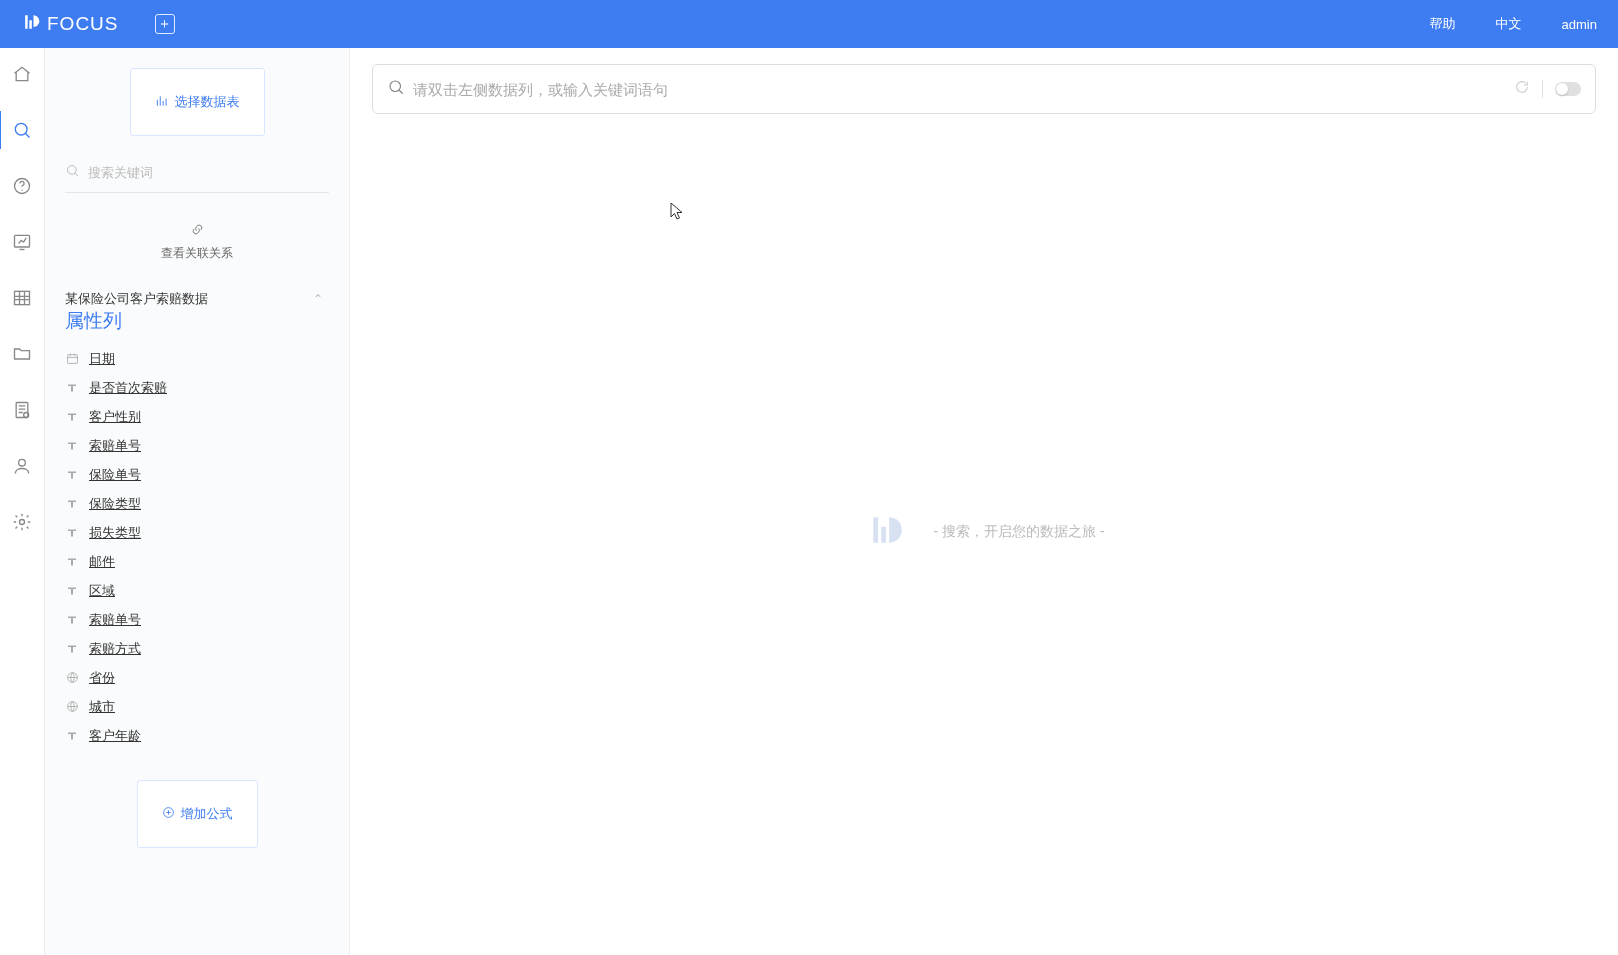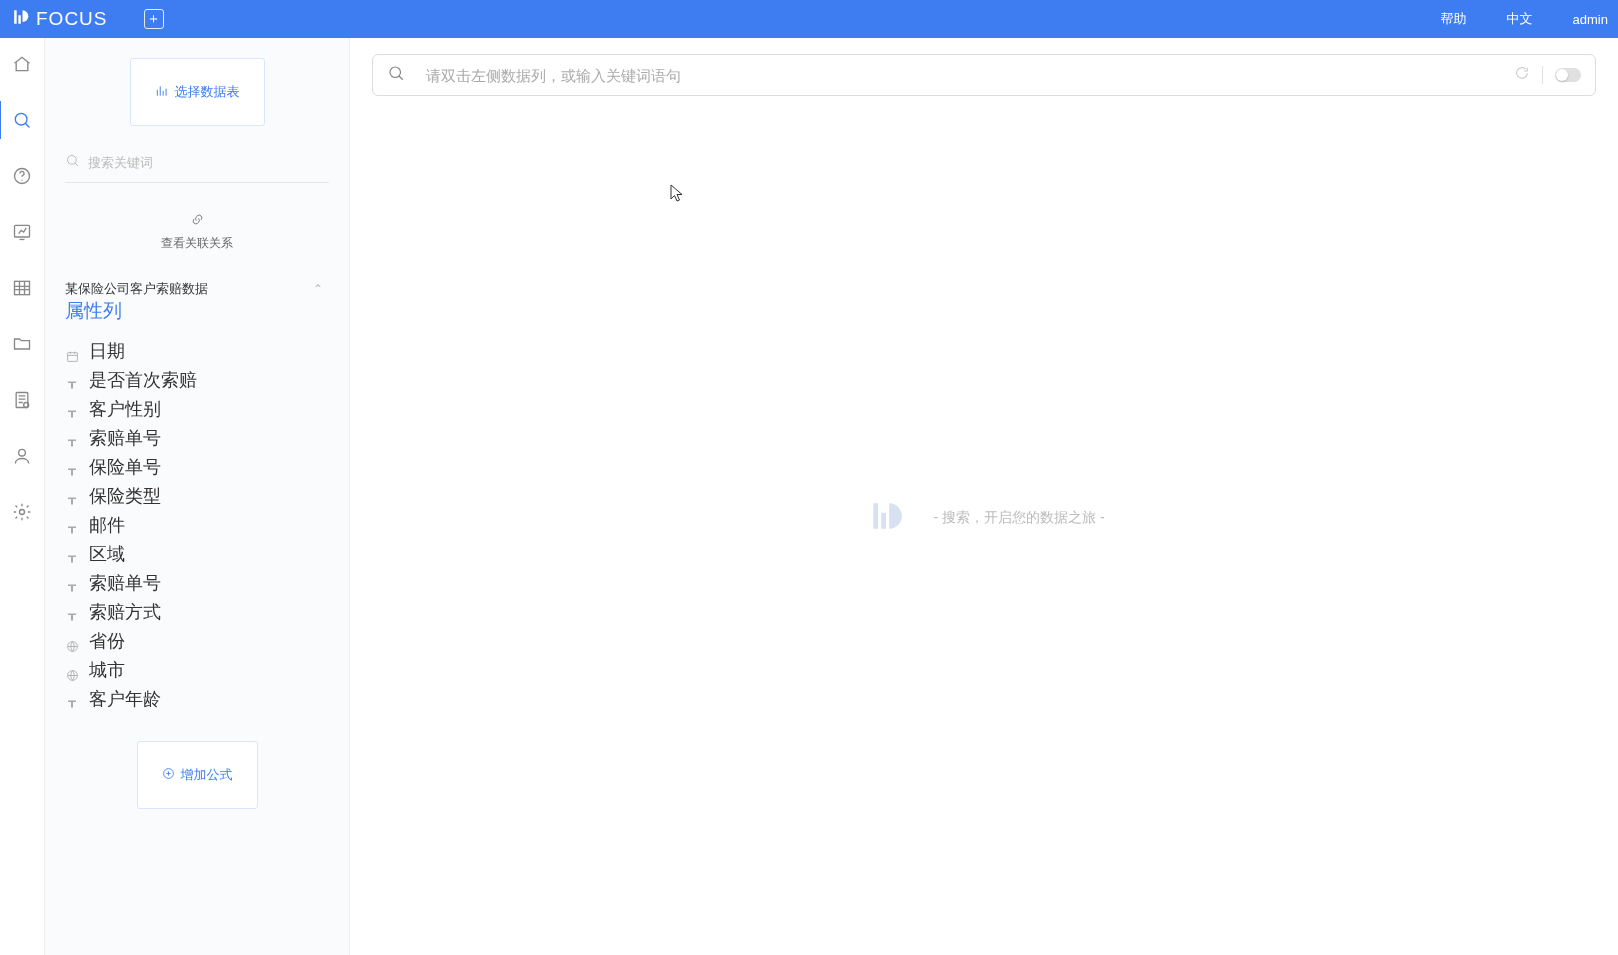--- a/index.html
+++ b/index.html
@@ -11,25 +11,25 @@
       font-family: -apple-system, "PingFang SC", "Microsoft YaHei", sans-serif;
       background: #fff;
       color: #333;
       width: 1618px;
       height: 955px;
       overflow: hidden;
     }
     
     
     .header {
-      height: 38px;
+      height: 48px;
       background: #3e7cf2;
       display: flex;
       align-items: center;
-      padding: 0 10px;
+      padding: 0 21px;
       color: #fff;
     }
     .header-logo {
       display: flex;
       align-items: center;
       gap: 6px;
       font-size: 19px;
       font-weight: 500;
       letter-spacing: 1px;
     }
@@ -166,26 +166,27 @@
       color: #3e7cf2;
     }
 
     .col-list {
       margin-top: 10px;
       display: flex;
       flex-direction: column;
     }
     .col-item {
       display: flex;
-      align-items: flex-end;
+      align-items: center;
       gap: 10px;
       height: 29px;
-      font-size: 18px;
+      font-size: 13px;
       color: #333;
       cursor: pointer;
+      text-decoration: underline;
     }
     .col-item .type-icon {
       width: 14px;
       height: 14px;
       color: #aaa;
       display: flex;
       align-items: center;
       justify-content: center;
     }
 
@@ -195,27 +196,27 @@
     }
 
     
     .main {
       flex: 1;
       display: flex;
       flex-direction: column;
       padding: 16px 22px;
     }
     .searchbar {
-      height: 42px;
+      height: 50px;
       border: 1px solid #ddd;
       border-radius: 6px;
       display: flex;
       align-items: center;
       padding: 0 14px;
-      gap: 21px;
+      gap: 8px;
     }
     .searchbar input {
       flex: 1;
       border: none;
       outline: none;
       font-size: 15px;
     }
     .searchbar input::placeholder { color: #aaa; }
     .searchbar .tools {
       display: flex;
@@ -447,20 +448,28 @@
             </svg>
           </span>
           <span>保险类型</span>
         </div>
         <div class="col-item">
           <span class="type-icon">
             <svg width="12" height="12" viewBox="0 0 24 24" fill="currentColor">
               <path d="M4 5h16v3h-6v11h-4V8H4z"></path>
             </svg>
           </span>
+          <span>损失类型</span>
+        </div>
+        <div class="col-item">
+          <span class="type-icon">
+            <svg width="12" height="12" viewBox="0 0 24 24" fill="currentColor">
+              <path d="M4 5h16v3h-6v11h-4V8H4z"></path>
+            </svg>
+          </span>
           <span>邮件</span>
         </div>
         <div class="col-item">
           <span class="type-icon">
             <svg width="12" height="12" viewBox="0 0 24 24" fill="currentColor">
               <path d="M4 5h16v3h-6v11h-4V8H4z"></path>
             </svg>
           </span>
           <span>区域</span>
         </div>

